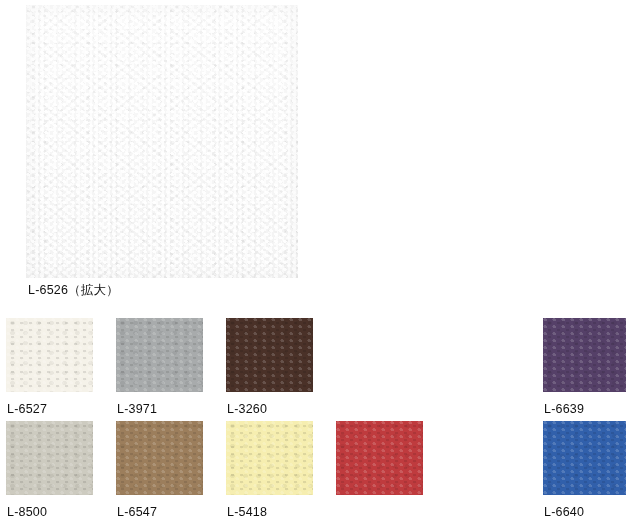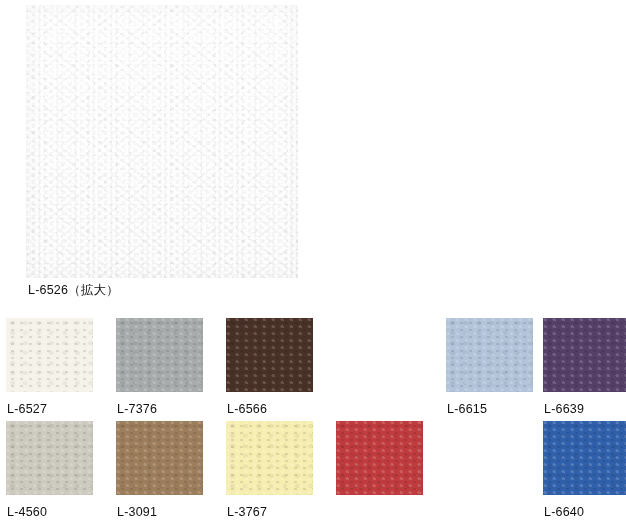--- a/index.html
+++ b/index.html
@@ -121,48 +121,44 @@
 
 <div id="swatch-grid">
 
   <div class="swatch-row">
     <div class="swatch-cell col-0">
       <div class="swatch-chip" title="L-6527" style="background-color: rgb(245, 242, 233);"></div>
       <div class="swatch-label">L-6527</div>
     </div>
     <div class="swatch-cell col-1">
       <div class="swatch-chip" title="L-6545" style="background-color: rgb(168, 171, 172);"></div>
-      <div class="swatch-label">L-7376</div>
+      <div class="swatch-label">L-3971</div>
     </div>
     <div class="swatch-cell col-2">
       <div class="swatch-chip" title="L-6566" style="background-color: rgb(74, 49, 40);"></div>
-      <div class="swatch-label">L-6566</div>
-    </div>
-    <div class="swatch-cell col-4">
-      <div class="swatch-chip" title="L-6615" style="background-color: rgb(179, 196, 218);"></div>
-      <div class="swatch-label">L-6615</div>
+      <div class="swatch-label">L-3260</div>
     </div>
     <div class="swatch-cell col-5">
       <div class="swatch-chip" title="L-6639" style="background-color: rgb(85, 64, 104);"></div>
       <div class="swatch-label">L-6639</div>
     </div>
   </div>
 
   <div class="swatch-row">
     <div class="swatch-cell col-0">
       <div class="swatch-chip" title="L-6530" style="background-color: rgb(205, 203, 192);"></div>
-      <div class="swatch-label">L-4560</div>
+      <div class="swatch-label">L-8500</div>
     </div>
     <div class="swatch-cell col-1">
       <div class="swatch-chip" title="L-6547" style="background-color: rgb(156, 126, 92);"></div>
-      <div class="swatch-label">L-3091</div>
+      <div class="swatch-label">L-6547</div>
     </div>
     <div class="swatch-cell col-2">
       <div class="swatch-chip" title="L-6567" style="background-color: rgb(246, 238, 176);"></div>
-      <div class="swatch-label">L-3767</div>
+      <div class="swatch-label">L-5418</div>
     </div>
     <div class="swatch-cell col-3">
       <div class="swatch-chip" title="L-6594" style="background-color: rgb(191, 59, 62);"></div>
     </div>
     <div class="swatch-cell col-5">
       <div class="swatch-chip" title="L-6640" style="background-color: rgb(49, 96, 171);"></div>
       <div class="swatch-label">L-6640</div>
     </div>
   </div>
 

